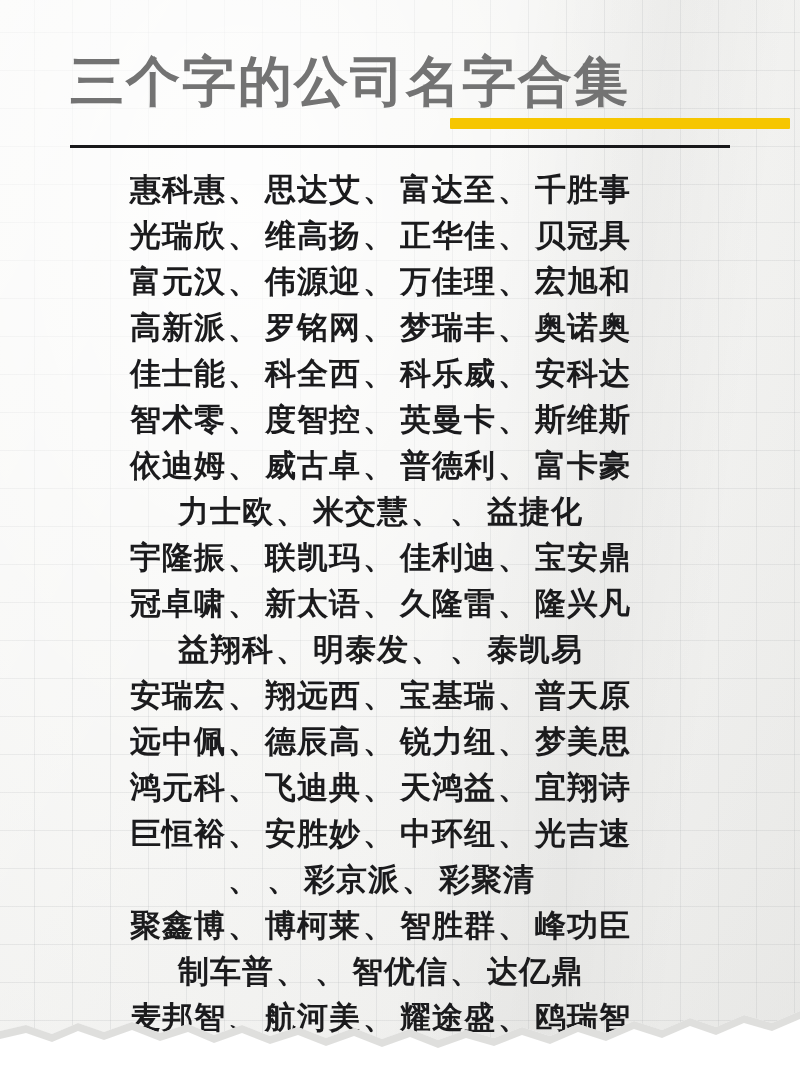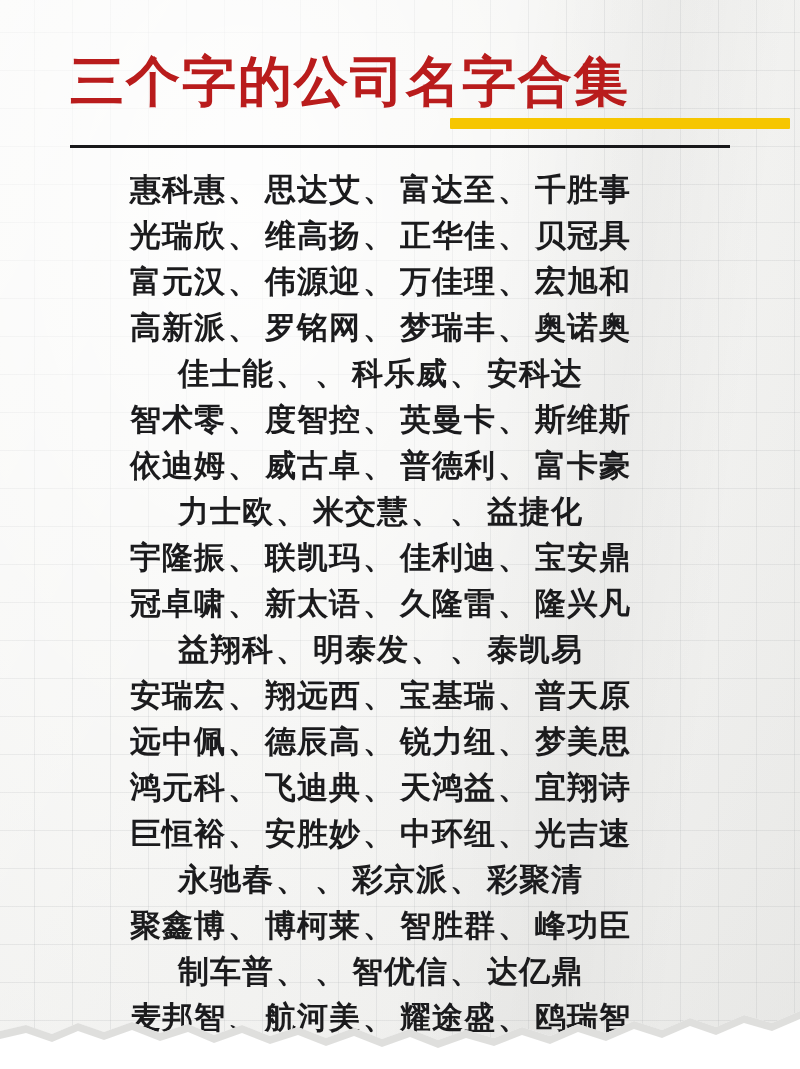--- a/index.html
+++ b/index.html
@@ -63,21 +63,21 @@
     position: absolute;
     left: 70px;
     top: 52px;
     width: 660px;
   }
   .title {
     font-family: "DejaVu Sans", "Liberation Sans", sans-serif;
     font-weight: 800;
     font-size: 54px;
     letter-spacing: 2px;
-    color: #b91c1c;
+    color: #737373;
     line-height: 1.1;
     white-space: nowrap;
   }
   .title-underline-yellow {
     position: absolute;
     left: 380px;
     top: 66px;
     width: 340px;
     height: 11px;
     background: #f6c600;
@@ -185,20 +185,21 @@
         <span class="cell">罗铭网</span>
         <span class="sep">、</span>
         <span class="cell">梦瑞丰</span>
         <span class="sep">、</span>
         <span class="cell">奥诺奥</span>
         <span class="sep" style="visibility: hidden;">、</span>
       </div>
       <div class="row">
         <span class="cell">佳士能</span>
         <span class="sep">、</span>
+        <span class="cell">科全西</span>
         <span class="sep">、</span>
         <span class="cell">科乐威</span>
         <span class="sep">、</span>
         <span class="cell">安科达</span>
         <span class="sep" style="visibility: hidden;">、</span>
       </div>
       <div class="row">
         <span class="cell">智术零</span>
         <span class="sep">、</span>
         <span class="cell">度智控</span>
@@ -290,21 +291,20 @@
         <span class="cell">巨恒裕</span>
         <span class="sep">、</span>
         <span class="cell">安胜妙</span>
         <span class="sep">、</span>
         <span class="cell">中环纽</span>
         <span class="sep">、</span>
         <span class="cell">光吉速</span>
         <span class="sep" style="visibility: hidden;">、</span>
       </div>
       <div class="row">
-        <span class="cell">永驰春</span>
         <span class="sep">、</span>
         <span class="sep">、</span>
         <span class="cell">彩京派</span>
         <span class="sep">、</span>
         <span class="cell">彩聚清</span>
         <span class="sep" style="visibility: hidden;">、</span>
       </div>
       <div class="row">
         <span class="cell">聚鑫博</span>
         <span class="sep">、</span>

